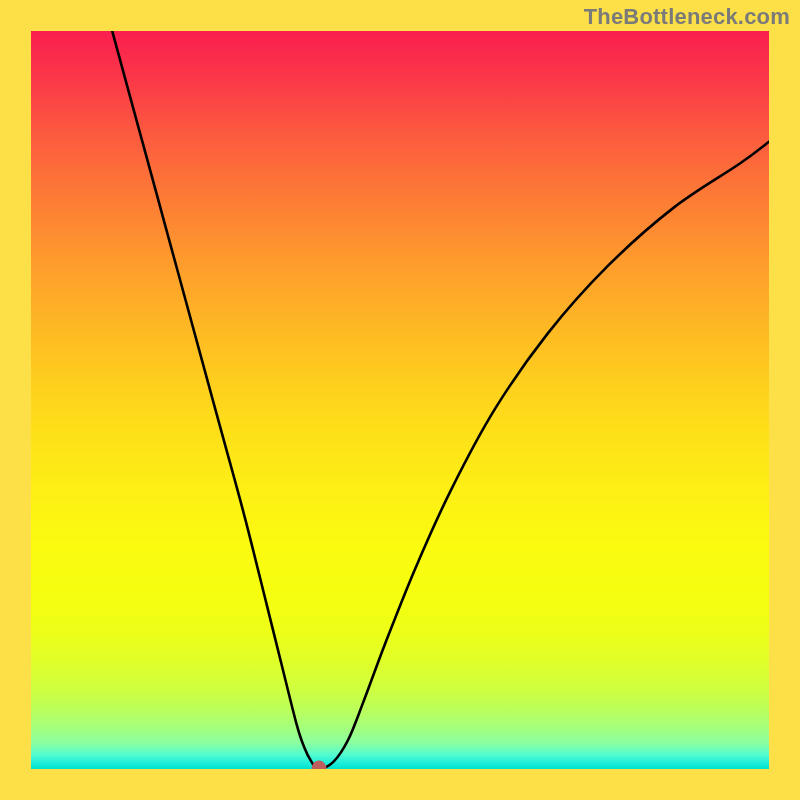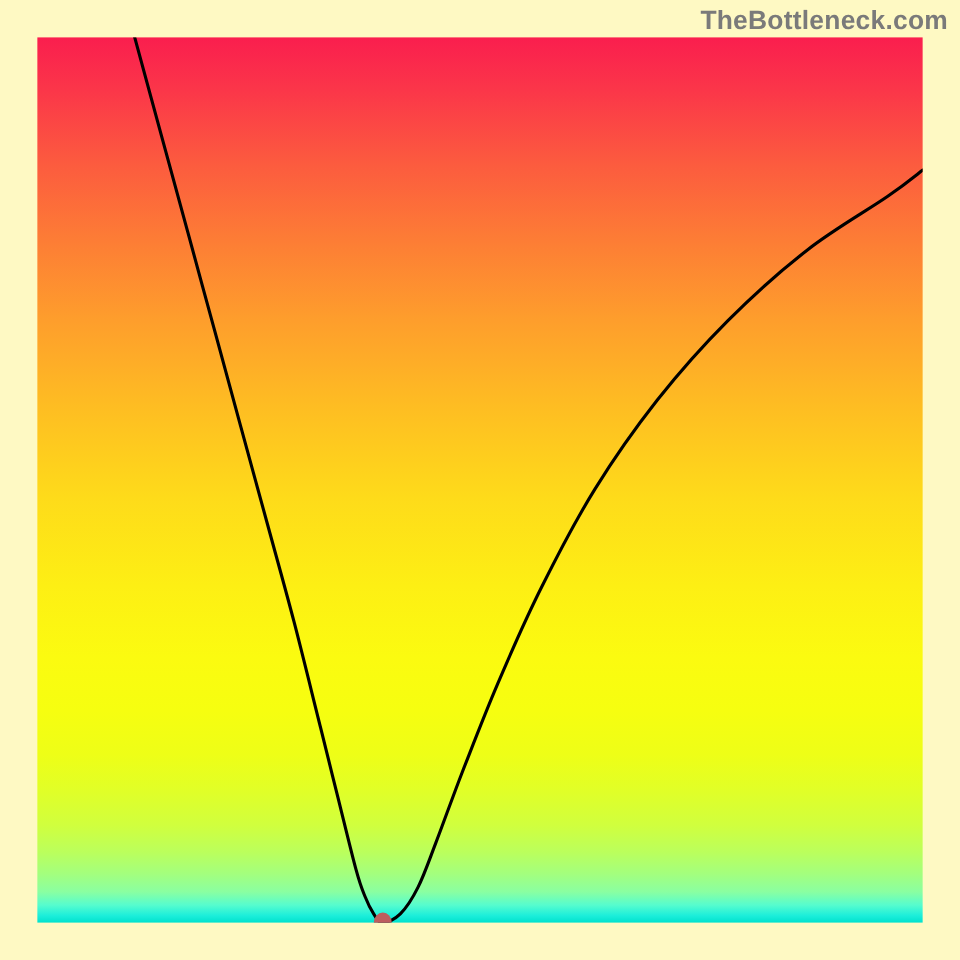--- a/index.html
+++ b/index.html
@@ -8,21 +8,21 @@
     width: 800px;
     height: 800px;
     background: #000;
     font-family: Arial, Helvetica, sans-serif;
     overflow: hidden;
   }
   .frame {
     position: relative;
     width: 800px;
     height: 800px;
-    background: #fef9c3;
+    background: #fde047;
   }
   .attribution {
     position: absolute;
     top: 4px;
     right: 10px;
     color: #7a7a7a;
     font-size: 22px;
     font-weight: 600;
     letter-spacing: 0.2px;
     user-select: none;

